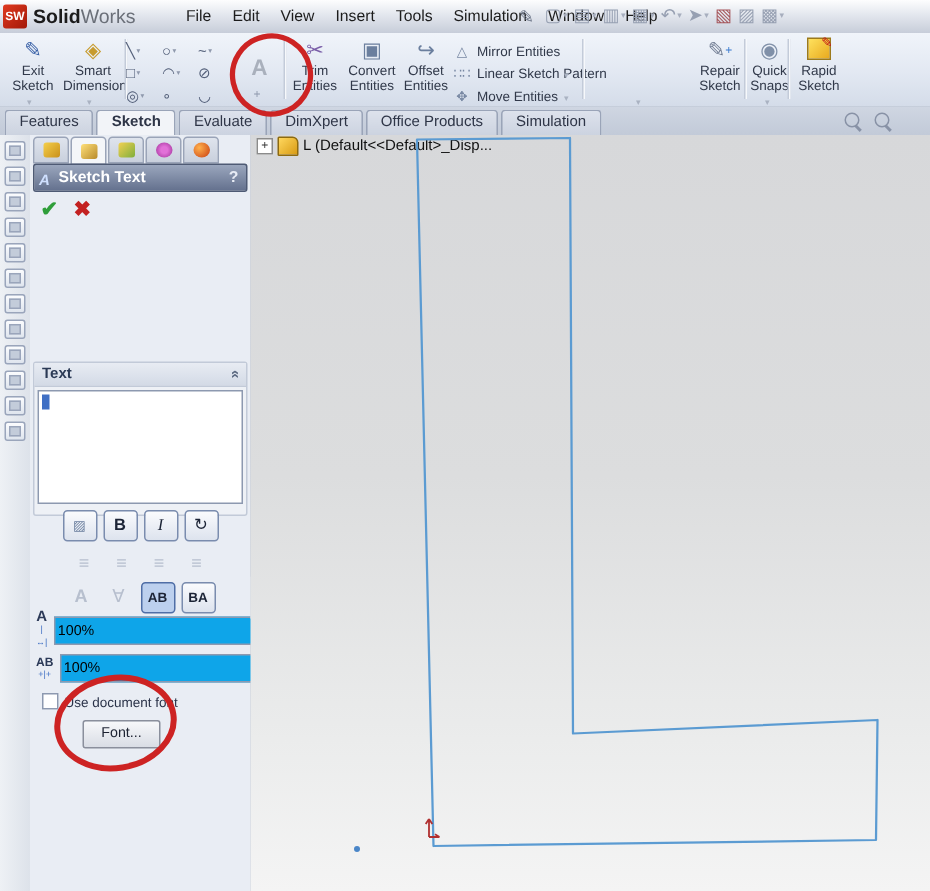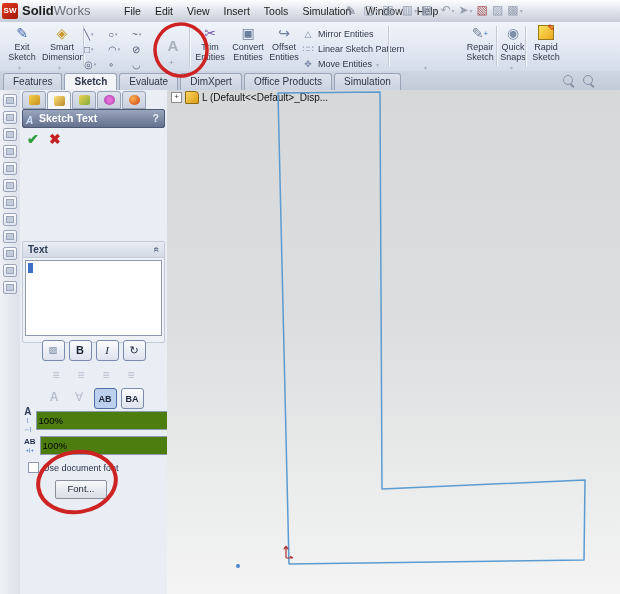--- a/index.html
+++ b/index.html
@@ -96,21 +96,21 @@
   .caret-block{position:absolute;left:5px;top:5px;width:5px;height:10px;background:#3f6fc4;}
   .fmt-row{position:absolute;left:0;width:147px;display:flex;justify-content:center;gap:4px;}
   .fbtn{width:21px;height:19px;border:1px solid #7a8cae;border-radius:3px;background:linear-gradient(180deg,#fafbfd,#dde3ee);
     font-size:11px;text-align:center;line-height:18px;color:#1c2436;cursor:pointer;}
   .fbtn.pressed{background:#bcd0ee;border-color:#4f6ea6;}
   .glyph-gray{width:21px;text-align:center;font-size:12px;color:#b7bfce;line-height:18px;}
   .ab-small{font-size:9px;font-weight:bold;line-height:1;}
   .spin-row{position:absolute;left:4px;width:139px;height:17px;display:flex;align-items:center;gap:4px;}
   .spin-ic{width:16px;font-size:10px;font-weight:bold;color:#2c3document;color:#2c3a58;line-height:9px;text-align:center;}
   .spin-ic small{display:block;font-size:6px;color:#3f6fc4;font-weight:normal;}
-  .spin-input{flex:1;height:13px;border:1px solid #8d99b0;background:#4d7c0f;font-size:9.5px;
+  .spin-input{flex:1;height:13px;border:1px solid #8d99b0;background:#0ea5e9;font-size:9.5px;
     font-family:"Liberation Sans",sans-serif;padding:2px 2px;}
   .spinner{width:9px;height:15px;display:flex;flex-direction:column;justify-content:center;color:#5f6d88;}
   .spinner i{font-style:normal;font-size:5px;line-height:5px;text-align:center;cursor:pointer;}
   .chk-row{position:absolute;left:8px;display:flex;align-items:center;gap:4px;font-size:9px;color:#2a3248;}
   .chk{width:9px;height:9px;background:#fff;border:1px solid #8d99b0;}
   .font-btn{position:absolute;left:35px;width:50px;height:17px;border:1px solid #8a8f9c;border-radius:2px;
     background:linear-gradient(180deg,#f7f8fa,#d9dde5);font-size:9.5px;text-align:center;line-height:16px;
     color:#1d2332;cursor:pointer;}
   .grip{left:167px;top:384px;width:8px;height:27px;background:#e4e8f0;border:1px solid #aab3c6;border-left:none;
     border-radius:0 4px 4px 0;}

